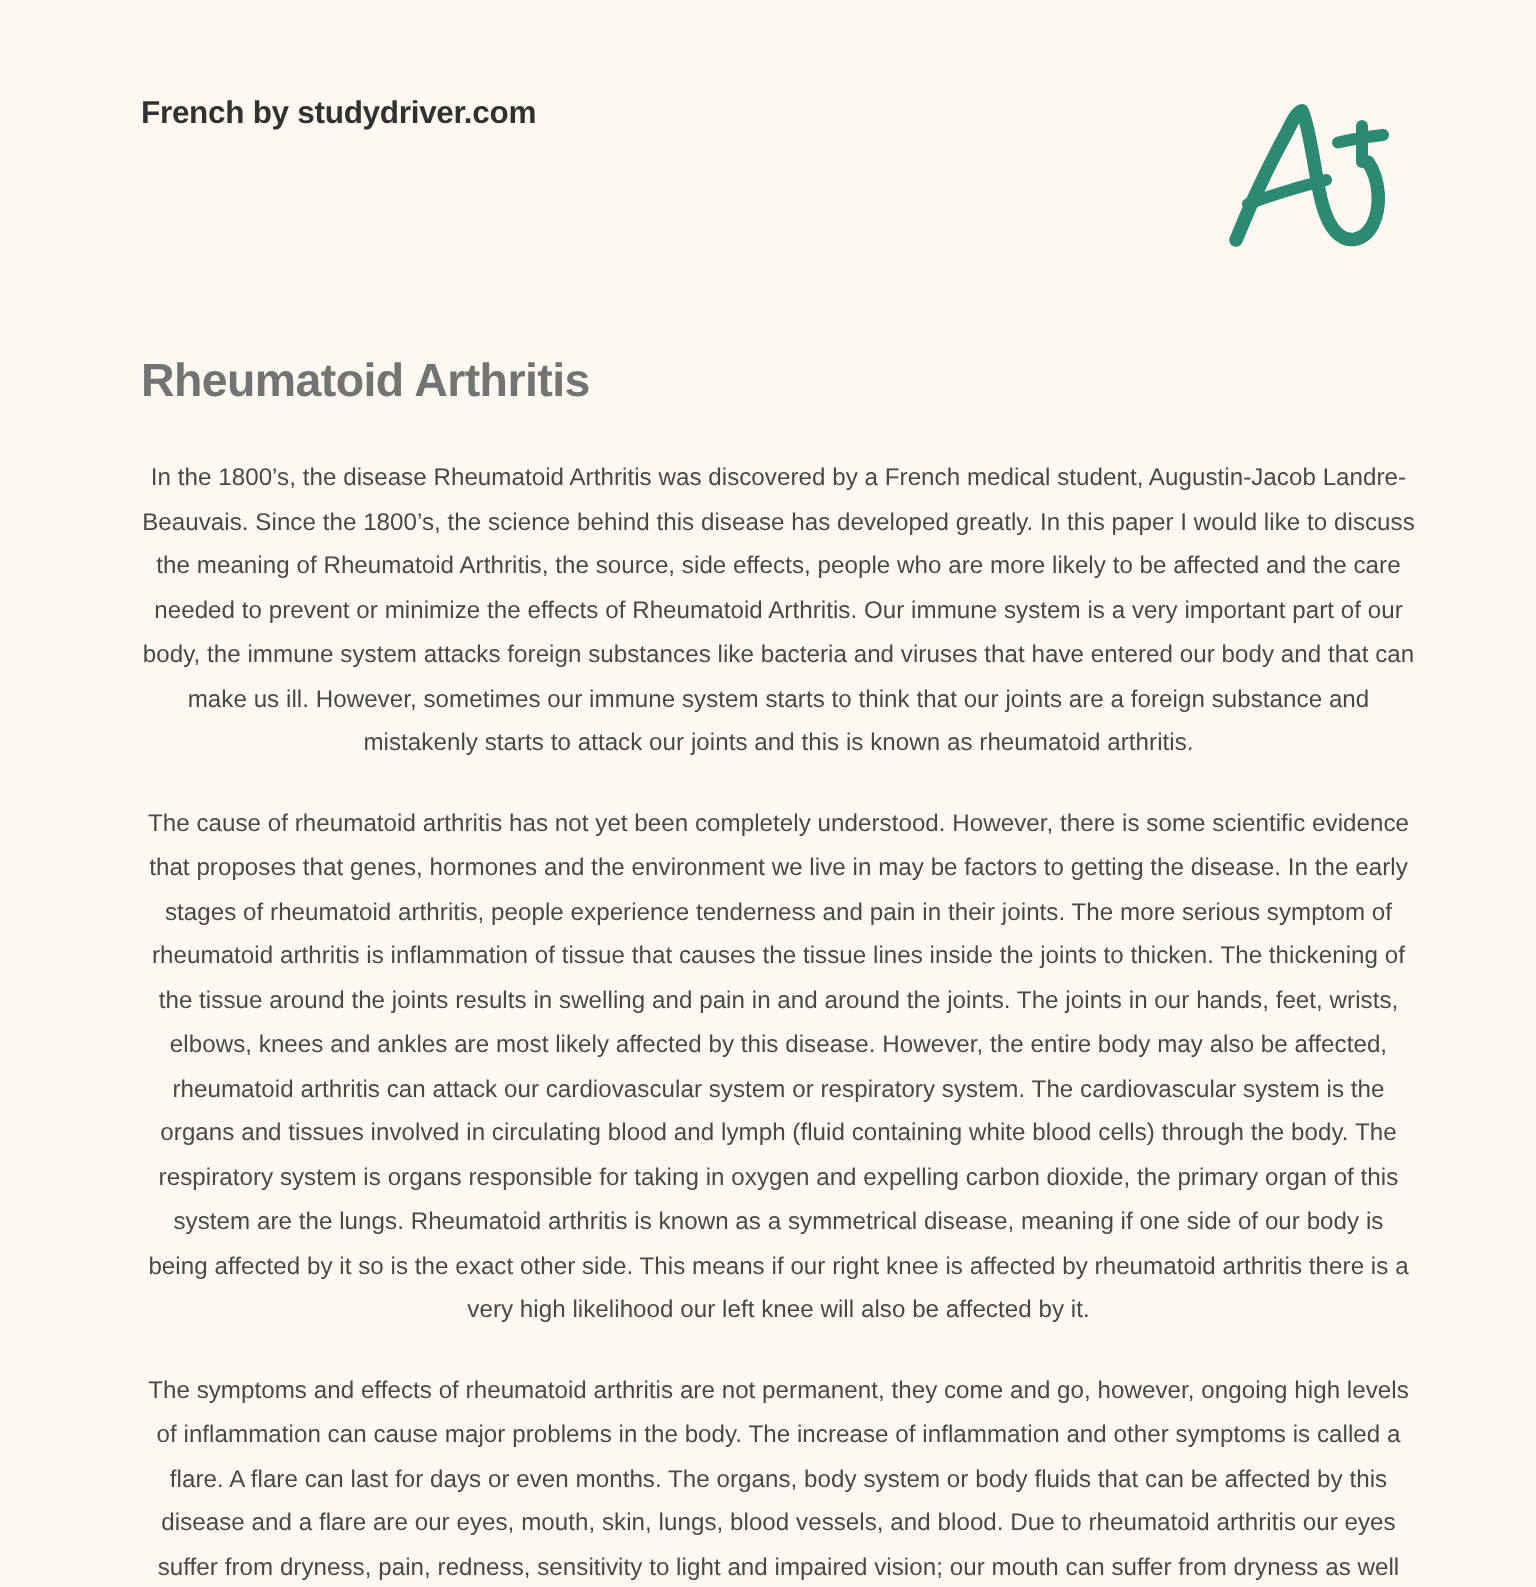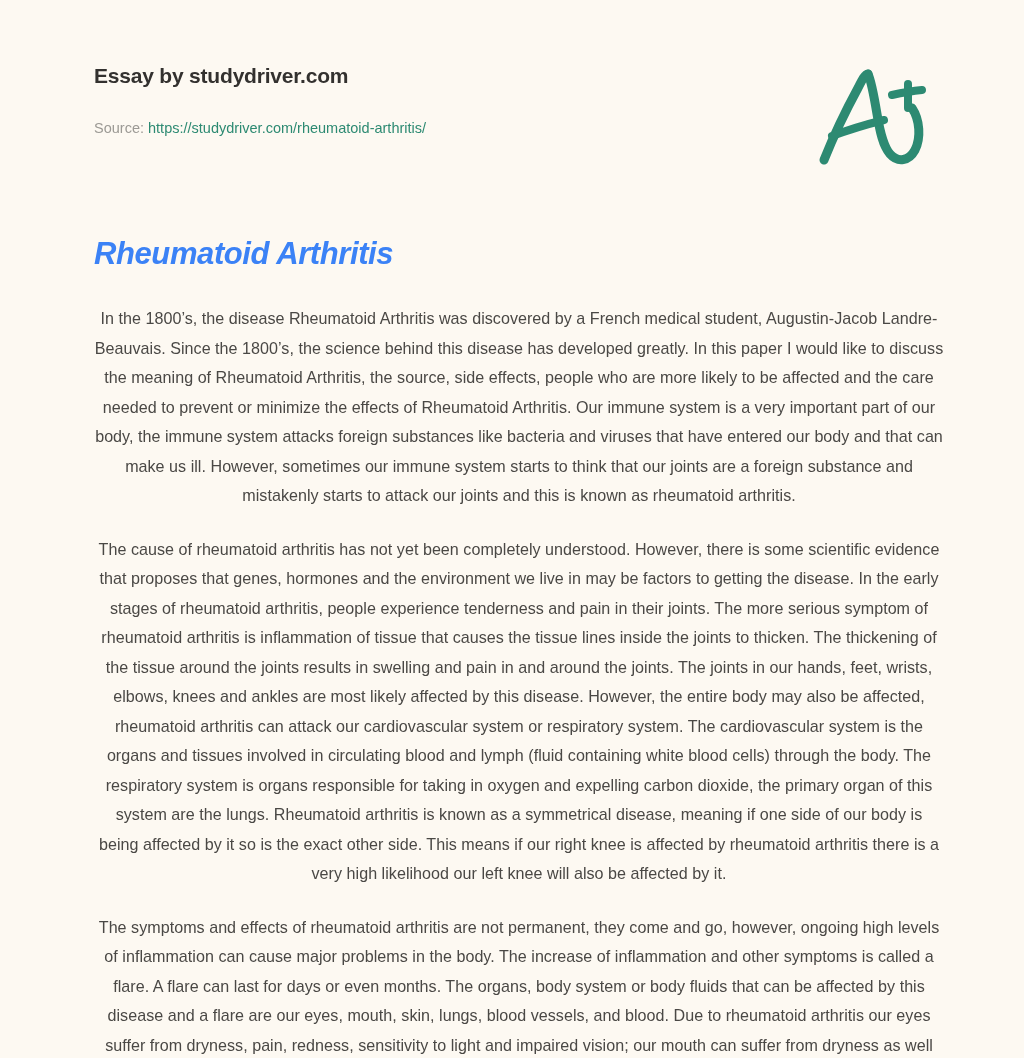--- a/index.html
+++ b/index.html
@@ -76,25 +76,24 @@
   .article {
     position: absolute;
     left: 94px;
     top: 234px;
     width: 850px;
   }
 
   .article-title {
     font-size: 31px;
     font-weight: bold;
-    color: #3b82f6;
+    color: #737373;
     letter-spacing: -0.4px;
     margin: 0 0 30px 0;
     line-height: 40px;
-    font-style: italic;
   }
 
   .article-body p {
     margin: 0 0 24px 0;
     font-size: 16.1px;
     line-height: 29.5px;
     color: #4a4845;
     text-align: center;
     letter-spacing: 0.03px;
   }
@@ -102,26 +101,22 @@
     margin-bottom: 0;
   }
 </style>
 </head>
 <body>
 
 <div class="page">
 
   <div class="header">
 
-    <div class="byline">Essay by studydriver.com</div>
+    <div class="byline">French by studydriver.com</div>
 
-    <div class="source-line">
-      <span class="source-label">Source:</span>
-      <a class="source-url" href="#">https://studydriver.com/rheumatoid-arthritis/</a>
-    </div>
 
     <div class="logo">
       <svg viewBox="0 0 128 110" xmlns="http://www.w3.org/2000/svg" fill="none" stroke="#2d8a72" stroke-linecap="round" stroke-linejoin="round">
 
         <path d="M16 98 C 24 78, 38 48, 50 26 C 54 18, 57 12, 60 12" stroke-width="9"></path>
 
         <path d="M60 12 C 63 18, 66 34, 69 52 C 72 70, 75 84, 82 92
                  C 90 101, 101 99, 107 88 C 113 76, 112 58, 104 46" stroke-width="9"></path>
 
         <path d="M24 74 C 40 68, 60 62, 76 58" stroke-width="8"></path>

